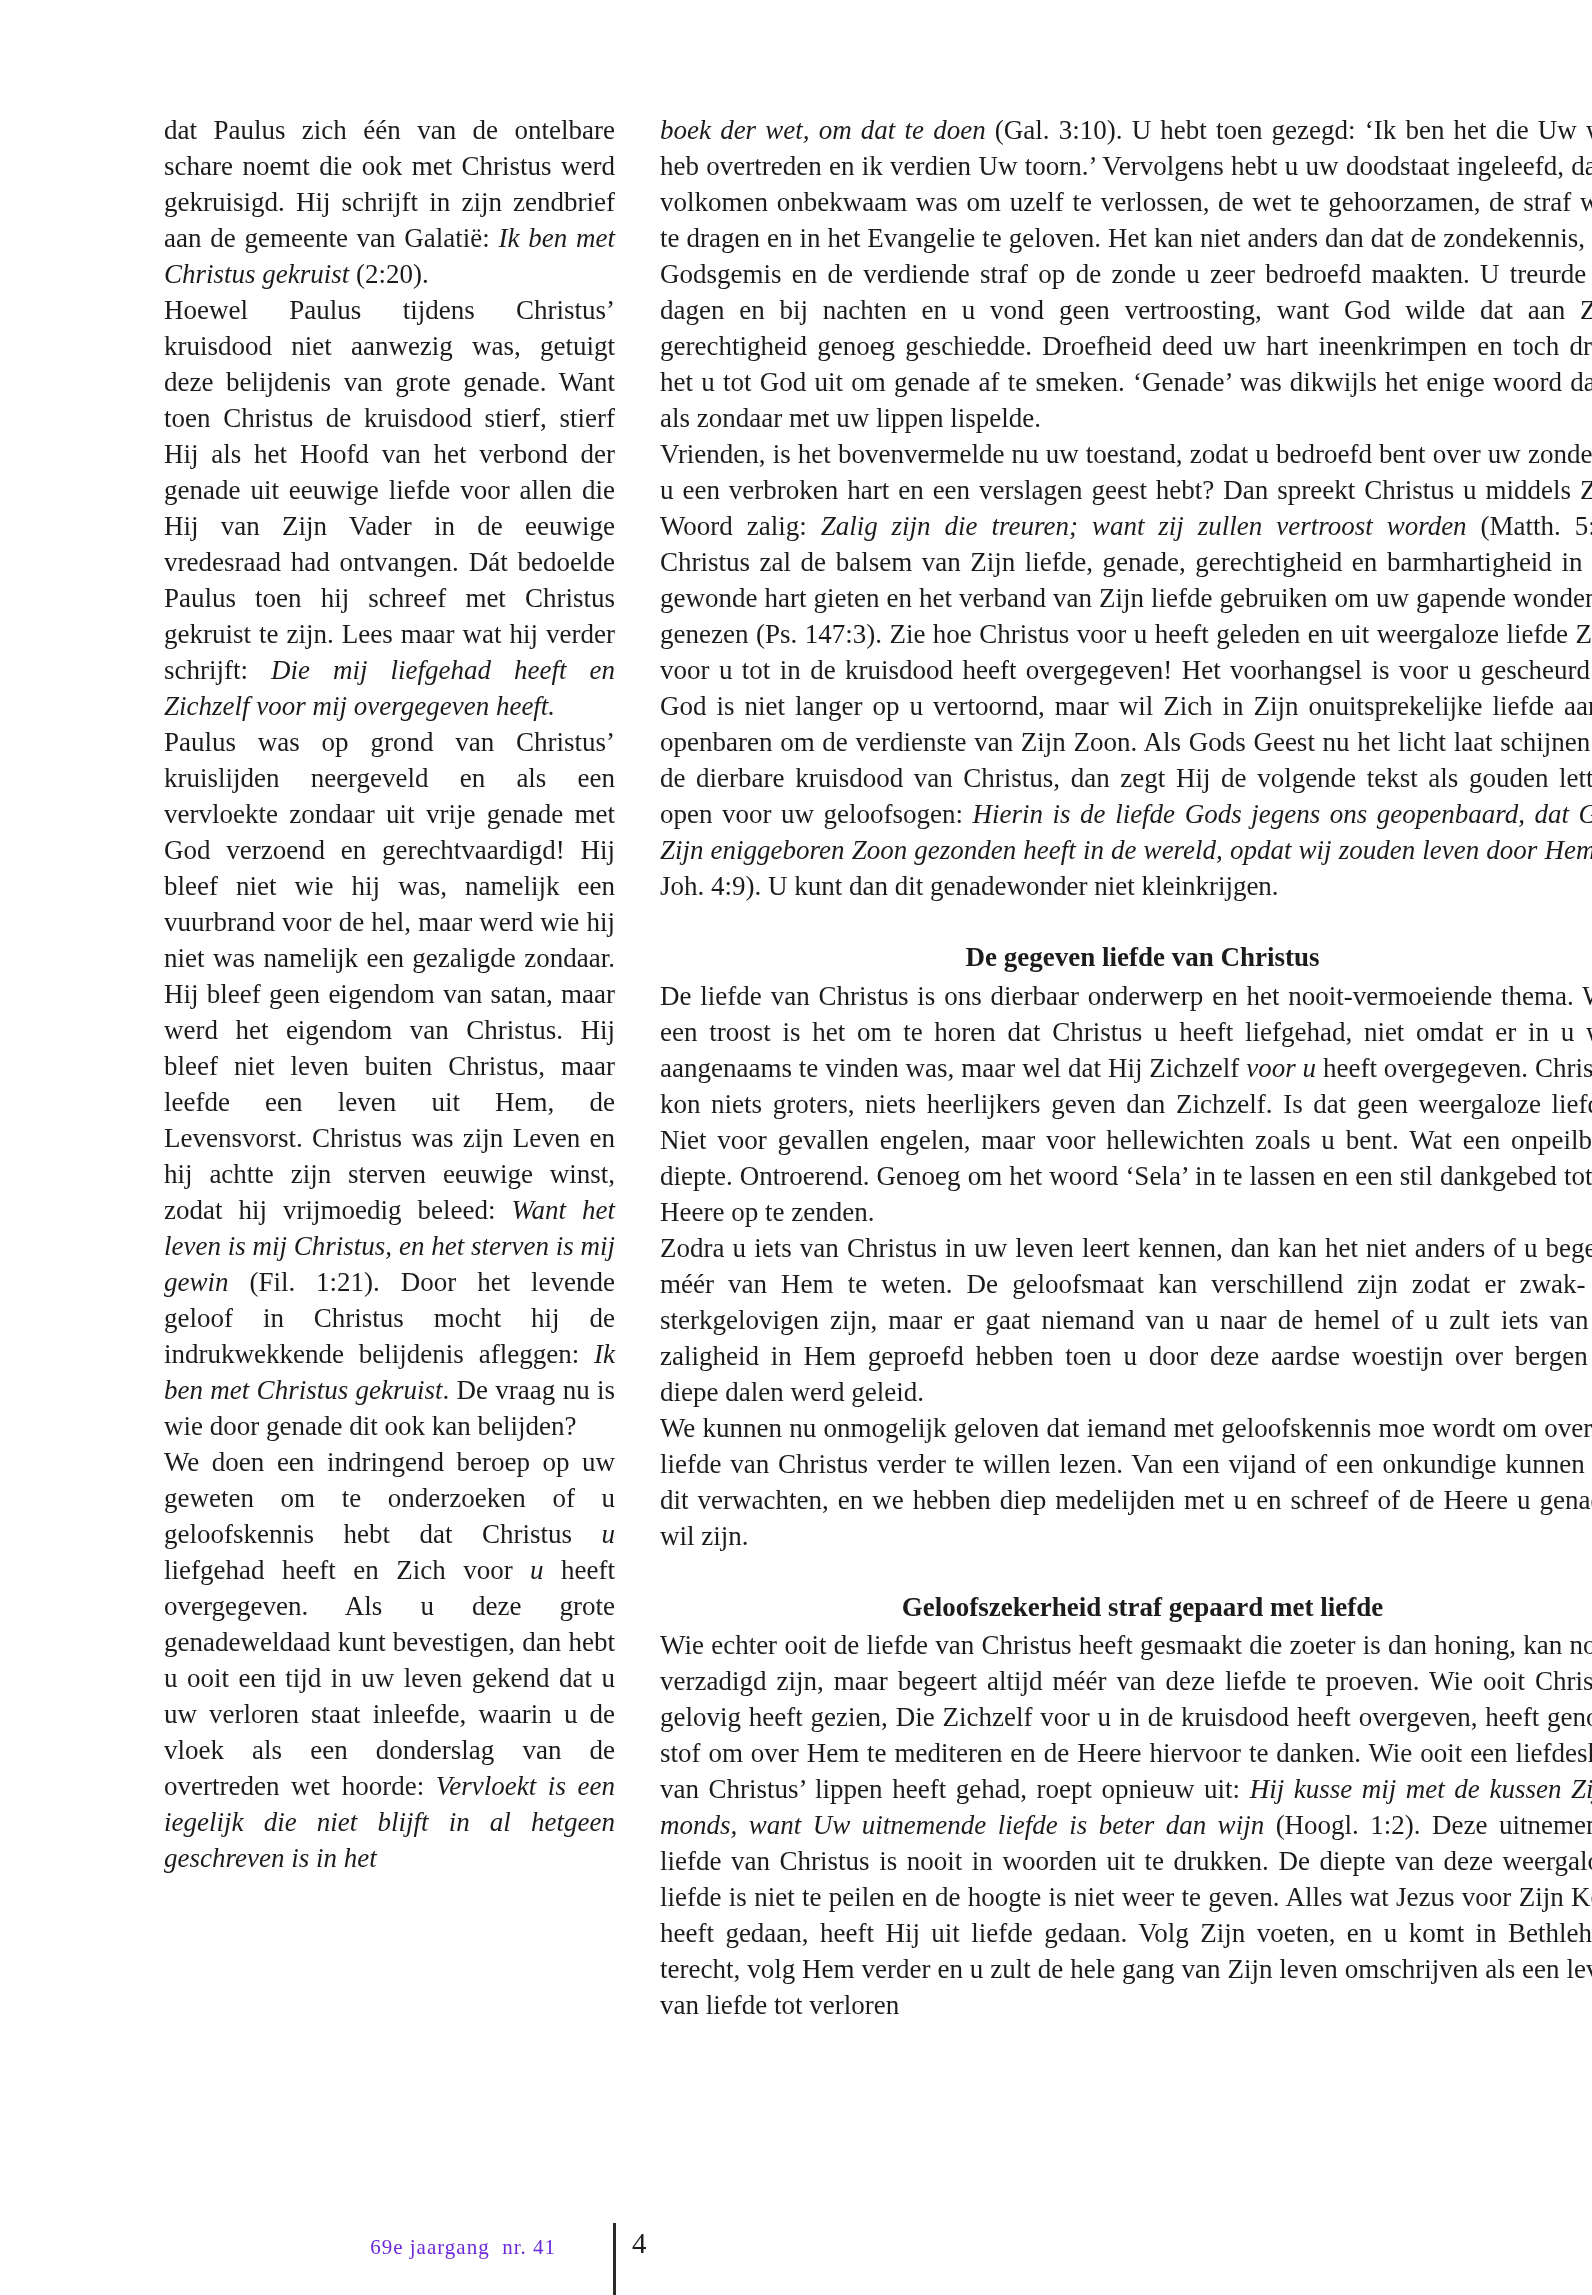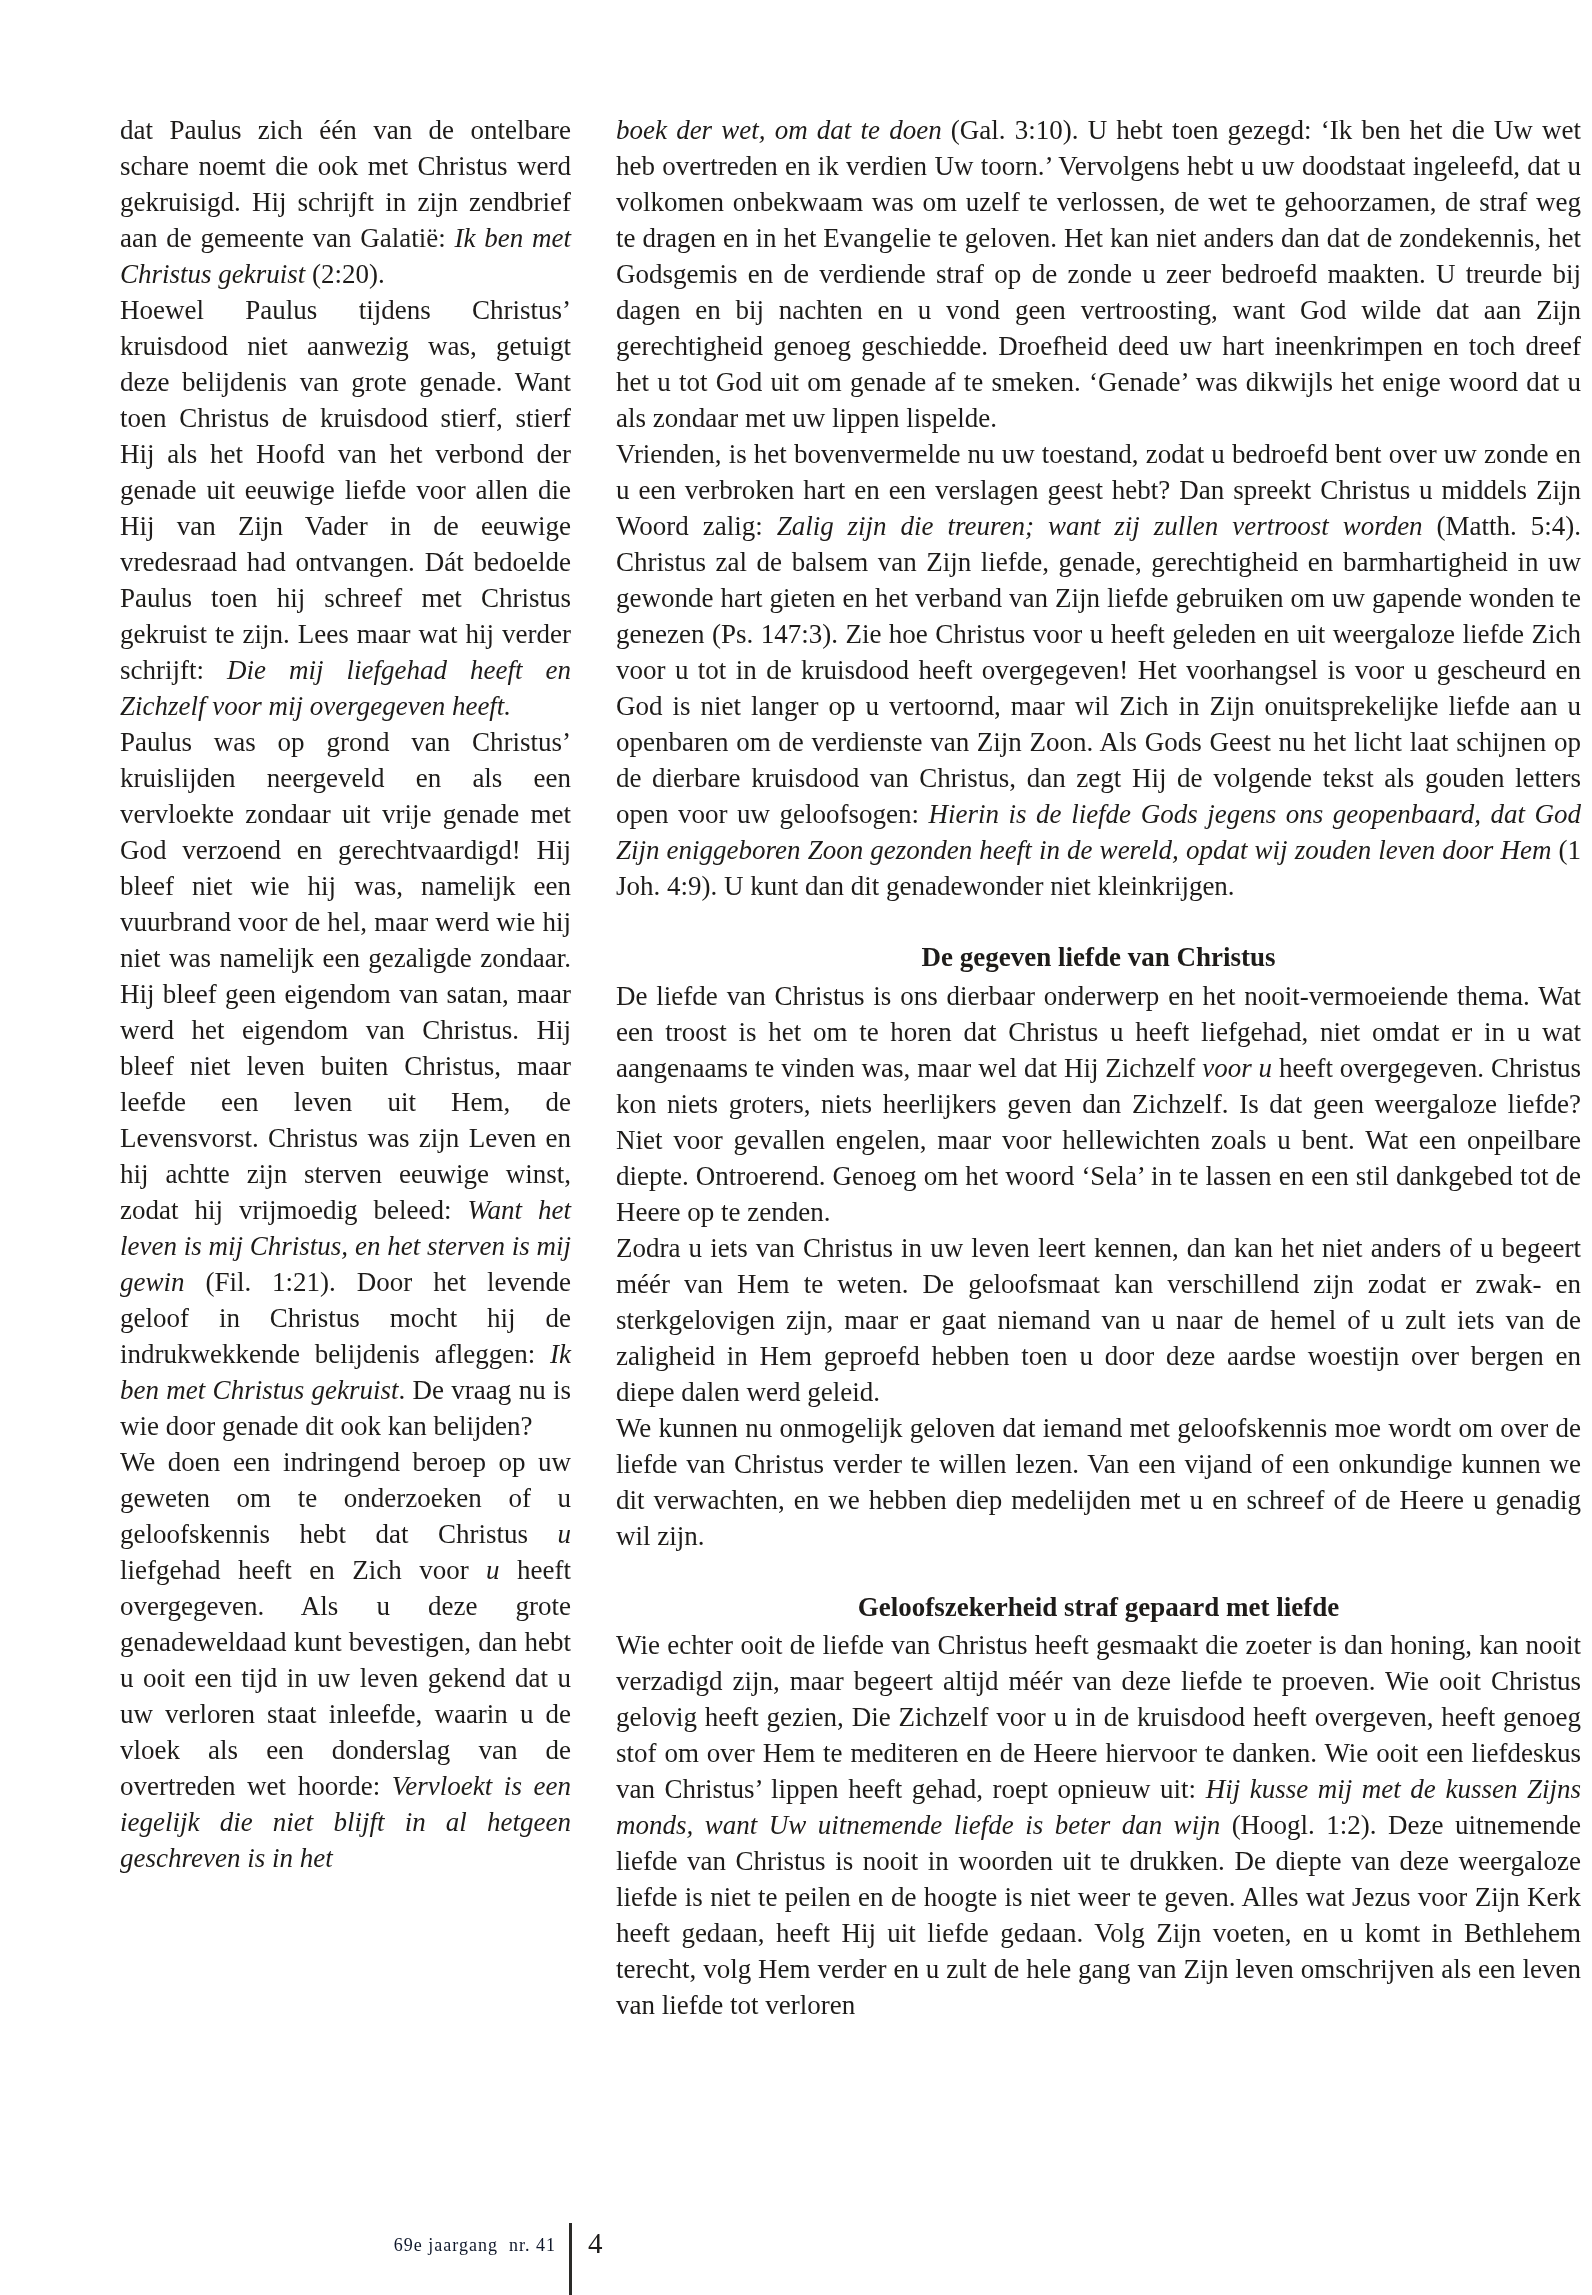--- a/index.html
+++ b/index.html
@@ -9,20 +9,21 @@
     height: 2295px;
     position: relative;
     font-family: "Liberation Serif", serif;
     color: #1e1c1a;
     overflow: hidden;
   }
   .page {
     position: absolute;
     inset: 0;
     background: #ffffff;
+    margin-left: 44px;
   }
   .columns {
     position: absolute;
     top: 112px;
     left: 120px;
     display: flex;
     gap: 45px;
   }
   .col { display: block; }
   .col-left  { width: 451px; }
@@ -48,23 +49,23 @@
     position: absolute;
     left: 0;
     top: 2223px;
     width: 100%;
     height: 72px;
   }
   .edition {
     position: absolute;
     top: 12px;
     right: 1036px; 
-    font-size: 18px;
+    font-size: 21px;
     letter-spacing: 1px;
-    color: #0f172a;
+    color: #6d28d9;
     white-space: pre;
   }
   .footer-rule {
     position: absolute;
     left: 569px;
     top: 0;
     width: 2.6px;
     height: 72px;
     background: #2b2a28;
   }

